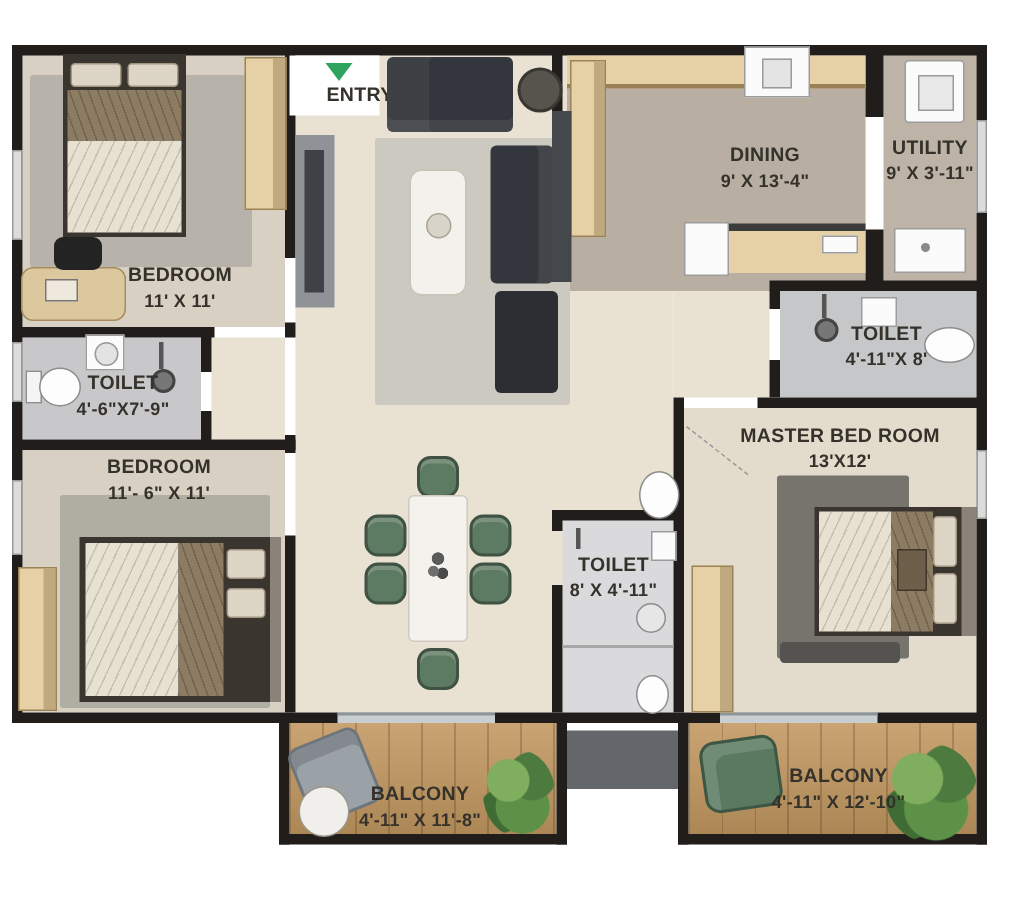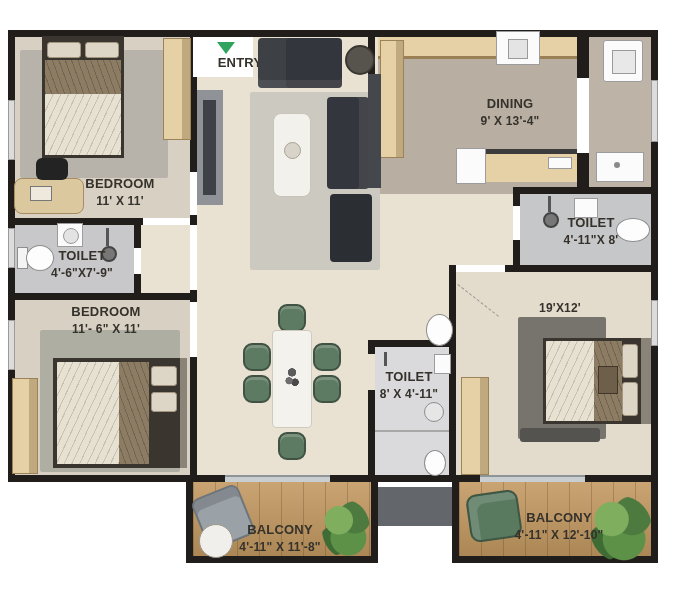--- a/index.html
+++ b/index.html
@@ -178,20 +178,24 @@
   <div class="wfx" style="left:548px;top:157px;width:24px;height:12px;"></div>
   <div class="lbl" style="left:510px;top:112px;">
     <span>DINING</span><br>
     <span class="dims">9' X 13'-4"</span>
   </div>
 
   <div class="wfx" style="left:603px;top:40px;width:40px;height:42px;border-radius:3px;"></div>
   <div class="abs" style="left:612px;top:50px;width:22px;height:22px;background:#e8e8e8;border:1px solid #9a9a9a;"></div>
   <div class="wfx" style="left:596px;top:152px;width:48px;height:30px;"></div>
   <div class="abs round" style="left:614px;top:162px;width:6px;height:6px;background:#8a8a8a;"></div>
+  <div class="lbl" style="left:620px;top:107px;">
+    <span>UTILITY</span><br>
+    <span class="dims">9' X 3'-11"</span>
+  </div>
 
   <div class="abs" style="left:548px;top:196px;width:3px;height:16px;background:#555;"></div>
   <div class="abs round" style="left:543px;top:212px;width:12px;height:12px;background:#777;border:2px solid #444;"></div>
   <div class="wfx" style="left:574px;top:198px;width:24px;height:20px;"></div>
   <div class="abs round" style="left:616px;top:218px;width:32px;height:22px;background:#fdfdfd;border:1px solid #8d8d8d;"></div>
   <div class="lbl" style="left:591px;top:231px;">
     <span>TOILET</span><br>
     <span class="dims">4'-11"X 8'</span>
   </div>
 
@@ -200,22 +204,22 @@
   <div class="bedframe" style="left:543px;top:338px;width:108px;height:86px;"></div>
   <div class="duv-ivory" style="left:546px;top:341px;width:48px;height:80px;"></div>
   <div class="duv-tan" style="left:594px;top:341px;width:28px;height:80px;"></div>
   <div class="abs" style="left:598px;top:366px;width:18px;height:26px;background:#6e5f4a;border:1px solid #41362a;"></div>
   <div class="pillow" style="left:622px;top:344px;width:16px;height:34px;"></div>
   <div class="pillow" style="left:622px;top:382px;width:16px;height:34px;"></div>
   <div class="abs" style="left:641px;top:338px;width:10px;height:86px;background:#8a8378;"></div>
   <div class="tan" style="left:461px;top:377px;width:28px;height:98px;box-shadow:inset -8px 0 0 rgba(120,95,55,.35);"></div>
   <div class="abs" style="left:520px;top:428px;width:80px;height:14px;background:#55534f;border-radius:3px;"></div>
   <div class="lbl" style="left:560px;top:299px;">
-    <br>
-    <span class="dims">19'X12'</span>
+    <span>MASTER BED ROOM</span><br>
+    <span class="dims">13'X12'</span>
   </div>
 
   <div class="abs round" style="left:426px;top:314px;width:25px;height:30px;background:#fdfdfd;border:1px solid #8d8d8d;"></div>
   <div class="wfx" style="left:434px;top:354px;width:17px;height:20px;"></div>
   <div class="abs" style="left:384px;top:352px;width:3px;height:14px;background:#555;"></div>
   <div class="abs round" style="left:424px;top:402px;width:18px;height:18px;background:#e6e6e6;border:1px solid #8d8d8d;"></div>
   <div class="abs" style="left:375px;top:430px;width:74px;height:2px;background:#a8a8a8;"></div>
   <div class="abs round" style="left:424px;top:450px;width:20px;height:24px;background:#fdfdfd;border:1px solid #8d8d8d;"></div>
   <div class="lbl" style="left:409px;top:385px;">
     <span>TOILET</span><br>

